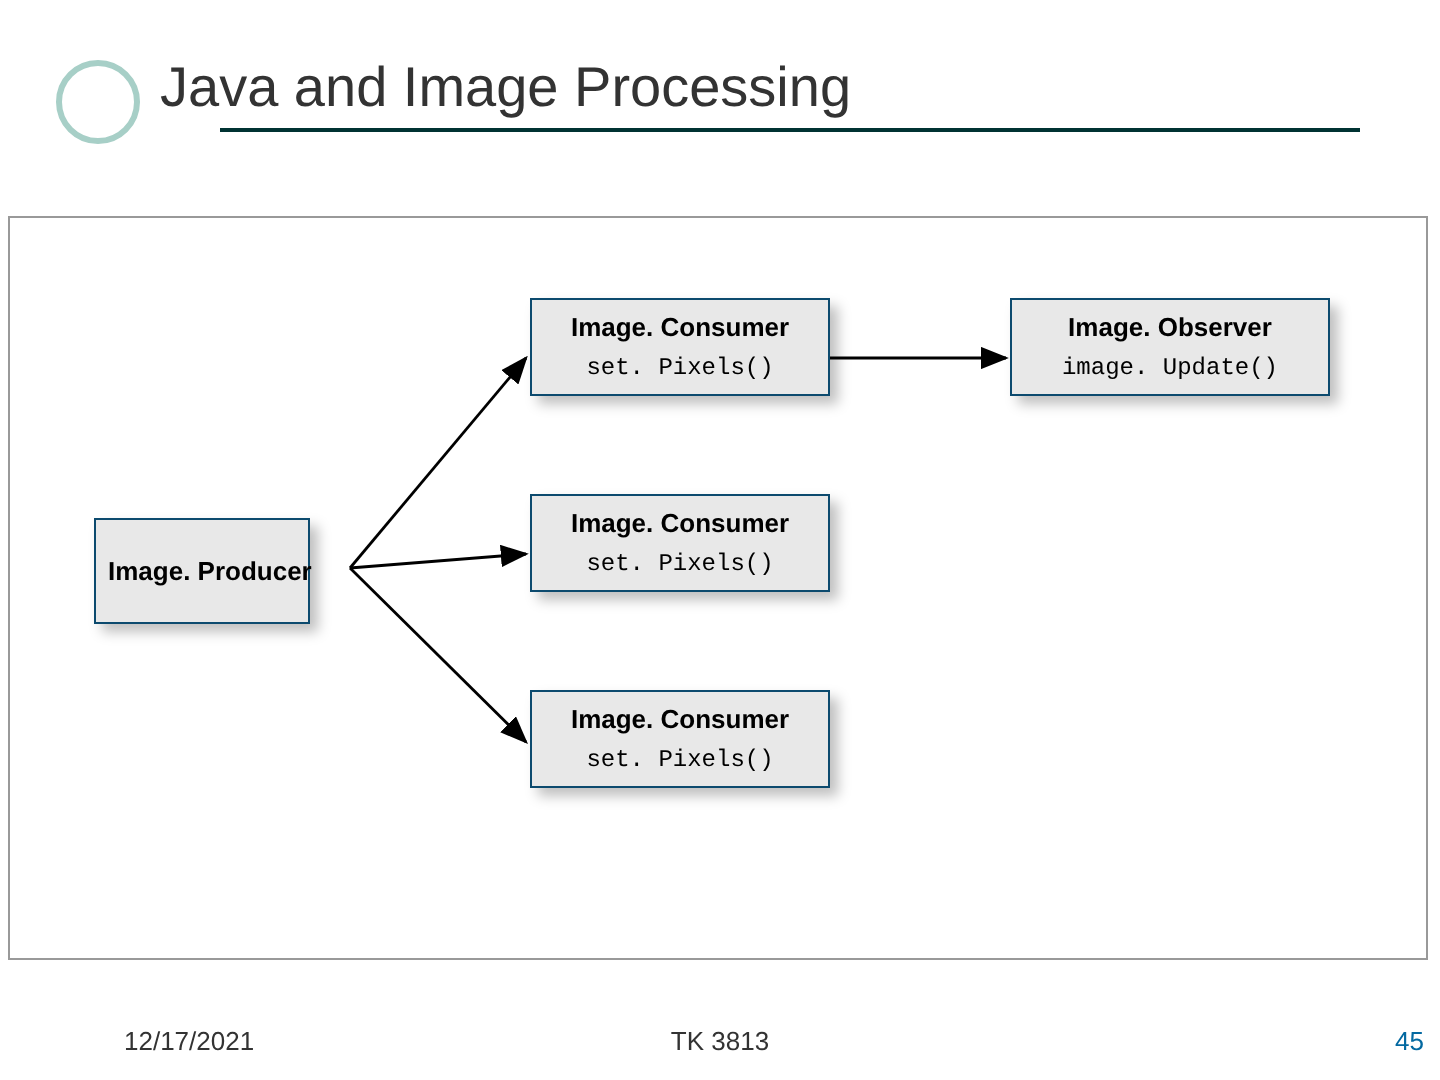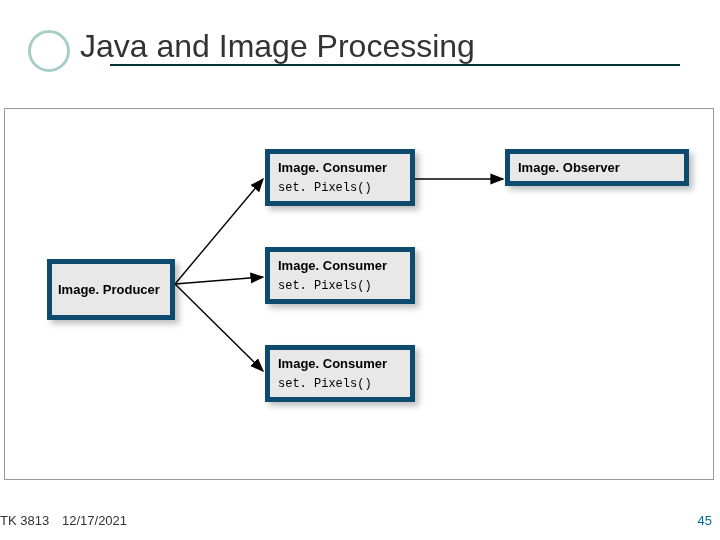--- a/index.html
+++ b/index.html
@@ -11,21 +11,21 @@
     position: relative;
     overflow: hidden;
   }
   .title-area {
     position: absolute;
     top: 28px;
     left: 80px;
     right: 40px;
   }
   .title {
-    font-size: 32px;
+    font-size: 28px;
     color: #333;
     font-weight: normal;
     margin-bottom: 18px;
   }
   .title-rule {
     position: absolute;
     top: 64px;
     left: 110px;
     right: 40px;
     border-top: 2px solid #003333;
@@ -44,66 +44,67 @@
     top: 108px;
     left: 4px;
     right: 6px;
     bottom: 60px;
     border: 1px solid #999;
     background: #fff;
   }
   .node {
     position: absolute;
     background: #e8e8e8;
-    border: 5px solid #0c4a6e;
+    border: 1px solid #0c4a6e;
     box-shadow: 4px 4px 6px rgba(0,0,0,.25);
     padding: 6px 8px;
-    text-align: left;
+    text-align: center;
   }
   .node-title {
     font-weight: bold;
     font-size: 13px;
     white-space: nowrap;
   }
   .node-sub {
     font-family: "Courier New", monospace;
     font-size: 12px;
     margin-top: 6px;
     white-space: nowrap;
   }
   .producer {
     left: 42px;
     top: 150px;
-    width: 128px;
+    width: 108px;
     padding: 18px 6px;
   }
   .consumer1 { left: 260px; top: 40px;  width: 150px; }
   .consumer2 { left: 260px; top: 138px; width: 150px; }
   .consumer3 { left: 260px; top: 236px; width: 150px; }
-  .observer  { left: 500px; top: 40px;  width: 184px; }
+  .observer  { left: 500px; top: 40px;  width: 160px; }
 
   svg.arrows {
     position: absolute;
     top: 0; left: 0;
     width: 100%; height: 100%;
     pointer-events: none;
   }
 
   .footer-date {
     position: absolute;
     left: 14px;
     bottom: 12px;
     font-size: 13px;
     color: #333;
     margin-left: 48px;
   }
   .footer-code {
     position: absolute;
     left: 0; right: 0;
     bottom: 12px;
+    text-align: center;
     font-size: 13px;
     color: #333;
   }
   .footer-page {
     position: absolute;
     right: 8px;
     bottom: 12px;
     font-size: 13px;
     color: #0369a1;
   }
@@ -146,19 +147,20 @@
     <div class="node-sub">set. Pixels()</div>
   </div>
 
   <div class="node consumer3">
     <div class="node-title">Image. Consumer</div>
     <div class="node-sub">set. Pixels()</div>
   </div>
 
   <div class="node observer">
     <div class="node-title">Image. Observer</div>
+    <div class="node-sub">image. Update()</div>
   </div>
 
 </div>
 
 <div class="footer-date">12/17/2021</div>
 <div class="footer-code">TK 3813</div>
 <div class="footer-page">45</div>
 
 </body></html>

